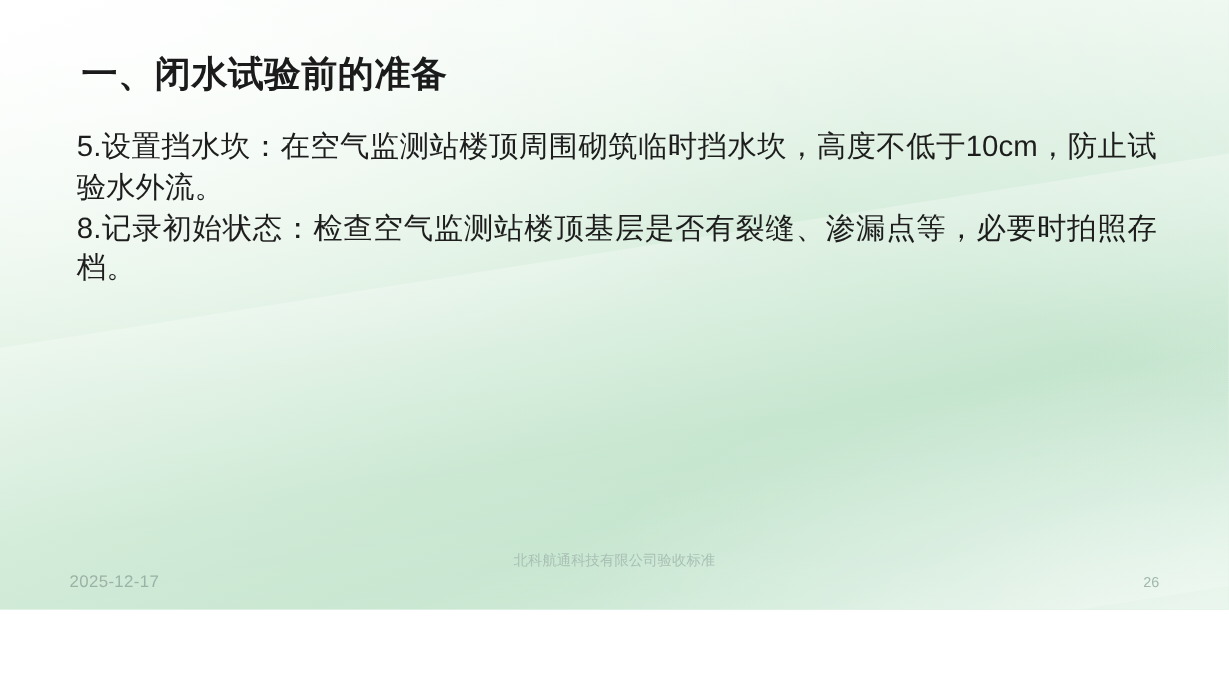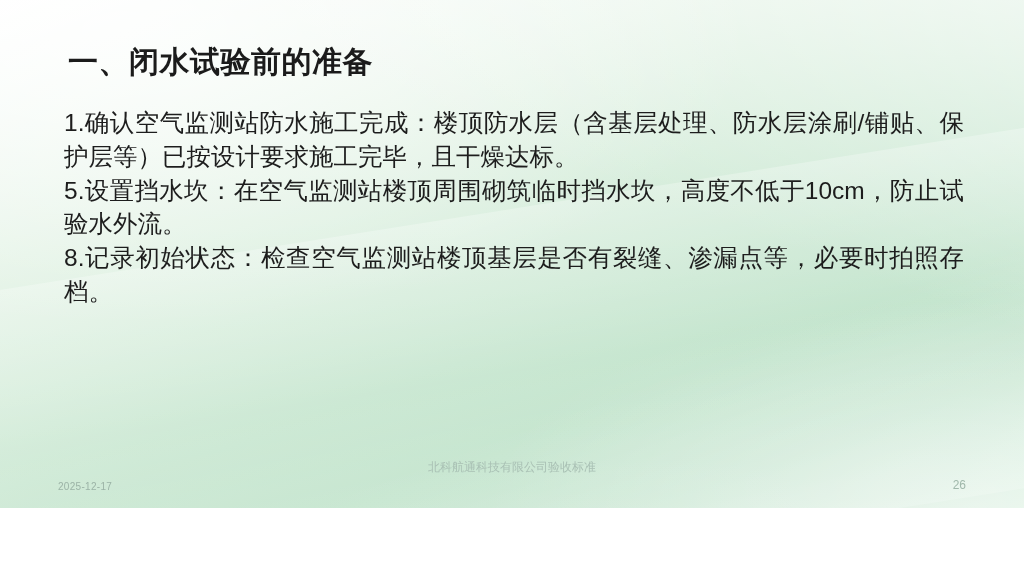--- a/index.html
+++ b/index.html
@@ -74,21 +74,21 @@
   .para {
     margin: 0;
     text-align: justify;
     text-justify: inter-ideograph;
   }
 
   .footer-date {
     position: absolute;
     left: 58px;
     bottom: 16px;
-    font-size: 10px;
+    font-size: 14px;
     color: #9bb3a6;
     letter-spacing: 0.3px;
   }
   .footer-center {
     position: absolute;
     left: 0;
     right: 0;
     bottom: 32px;
     text-align: center;
     font-size: 12px;
@@ -105,21 +105,20 @@
 </head>
 <body>
 
 <div class="slide">
   <div class="sheen"></div>
   <div class="sheen2"></div>
 
   <div class="title">一、闭水试验前的准备</div>
 
   <div class="body-block">
-    <p class="para">1.确认空气监测站防水施工完成：楼顶防水层（含基层处理、防水层涂刷/铺贴、保护层等）已按设计要求施工完毕，且干燥达标。</p>
     <p class="para">5.设置挡水坎：在空气监测站楼顶周围砌筑临时挡水坎，高度不低于10cm，防止试验水外流。</p>
     <p class="para">8.记录初始状态：检查空气监测站楼顶基层是否有裂缝、渗漏点等，必要时拍照存档。</p>
   </div>
 
   <div class="footer-date">2025-12-17</div>
   <div class="footer-center">北科航通科技有限公司验收标准</div>
   <div class="footer-page">26</div>
 </div>
 
 </body></html>

